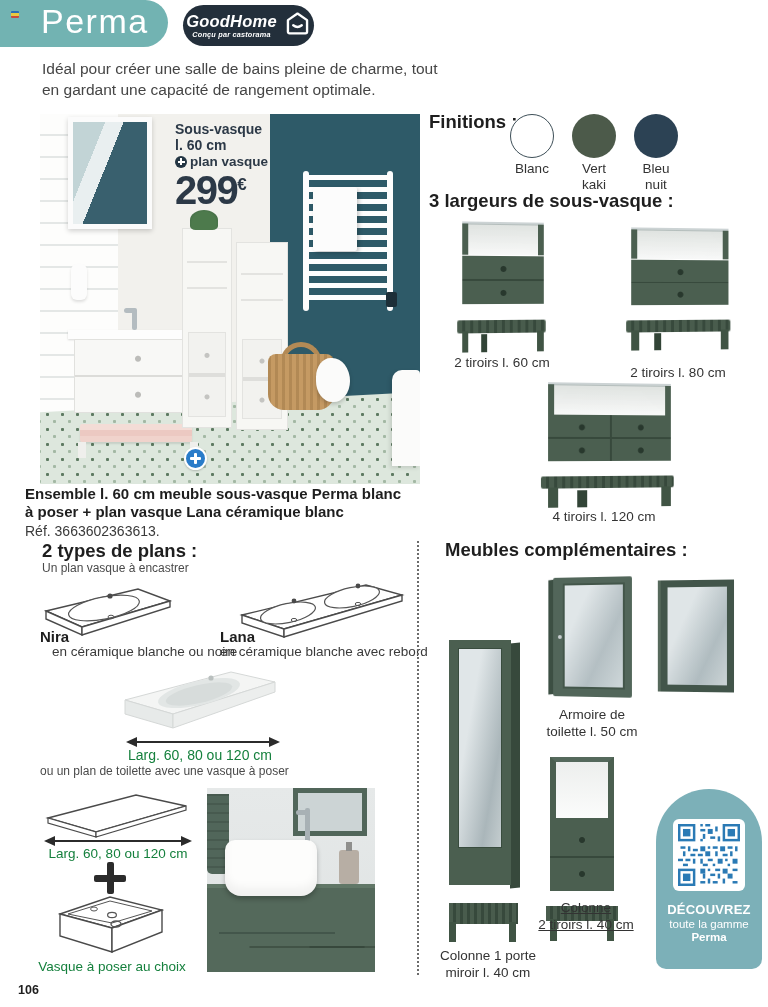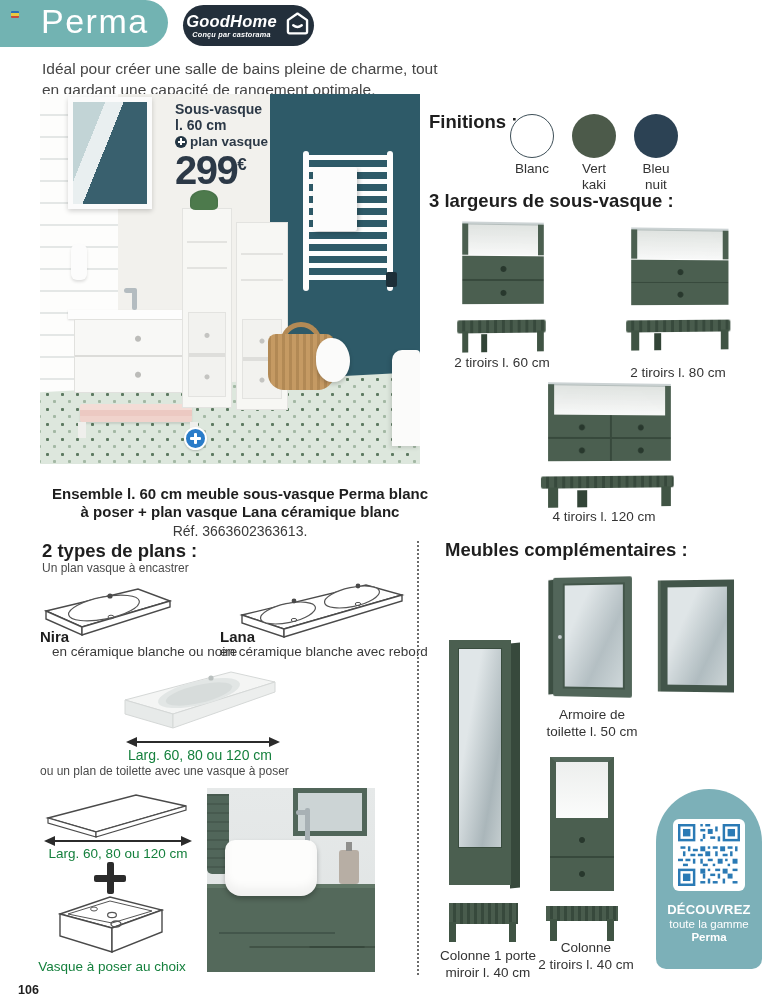--- a/index.html
+++ b/index.html
@@ -18,21 +18,21 @@
   .gh-badge { position:absolute; left:183px; top:5px; width:131px; height:41px;
     background:#232f3b; border-radius:21px; display:flex; align-items:center;
     justify-content:center; gap:7px; padding:0 10px; }
   .gh-col { display:flex; flex-direction:column; align-items:center; line-height:1;font-style:italic; }
   .gh-name { color:#fff; font-weight:bold; font-size:16.5px; letter-spacing:.2px; }
   .gh-tag { color:#fff; font-weight:bold; font-size:7.3px; margin-top:2px; letter-spacing:.2px; }
   .intro { position:absolute; left:42px; top:59px; width:396px; font-size:15.5px;
     line-height:1.33; color:#454545; }
 
   
-  .hero { position:absolute; left:40px; top:94px; width:380px; height:370px;
+  .hero { position:absolute; left:40px; top:114px; width:380px; height:370px;
     background:#e5e5e5; overflow:hidden;text-decoration:underline; }
   .hero .abs { position:absolute; }
   .wall-tiles { left:0; top:0; width:78px; height:315px; background:
     repeating-linear-gradient(180deg, #fdfdfc 0 20px, #e4e7e6 20px 22px),
     #fbfbfa; }
   .wall-mid { left:78px; top:0; width:152px; height:315px; background:#f2f1ed; }
   .wall-teal { left:230px; top:0; width:150px; height:294px; background:#2e5a68; }
   .floor { left:0; top:278px; width:380px; height:92px;
     clip-path:polygon(0 22%, 100% 0, 100% 100%, 0 100%);
     background-color:#dde7dd;
@@ -109,21 +109,21 @@
 
   .annotation { left:144px; top:333px; display:flex; gap:6px; align-items:flex-start; }
   .ann-icon { width:23px; height:23px; border-radius:50%; background:#2a7cc9;
     border:2px solid #fff; position:relative; flex:0 0 auto; box-shadow:0 1px 2px rgba(0,0,0,.2); }
   .ann-icon::before, .ann-icon::after { content:""; position:absolute; background:#fff; border-radius:1px; }
   .ann-icon::before { left:4px; top:8px; width:11px; height:3px; }
   .ann-icon::after { left:8px; top:4px; width:3px; height:11px; }
   .ann-text { font-size:14.5px; font-weight:bold; color:#233543; line-height:1.05; padding-top:1px; }
 
   
-  .caption { position:absolute; left:52px; top:485px;text-align:center; }
+  .caption { position:absolute; left:25px; top:485px; }
   .cap-b { font-size:15px; font-weight:bold; color:#1e1e1e; line-height:1.2; }
   .cap-ref { font-size:14px; color:#3a3a3a; margin-top:2px; }
 
   
   .h-bold { position:absolute; font-size:18.5px; font-weight:bold; color:#1e1e1e; }
   .h-sub { position:absolute; font-size:12px; color:#4a4a4a; }
   .sink-name { position:absolute; font-size:15px; font-weight:bold; color:#1e1e1e; }
   .sink-desc { position:absolute; font-size:13.5px; color:#3a3a3a; }
   .dim-label { position:absolute; font-size:13.5px; color:#15803d; text-align:center; }
   .arrow-svg { position:absolute; }
@@ -470,21 +470,21 @@
     <div class="ct-frame"></div>
     <div class="ct-drawers"></div>
     <div class="ct-shelf"></div>
     <div class="ct-leg ct-lgA"></div>
     <div class="ct-leg ct-lgB"></div>
   </div>
   <div class="item-label" style="left:428px; top:948px; width:120px;">
     <span>Colonne 1 porte</span><br>
     <span>miroir l. 40 cm</span>
   </div>
-  <div class="item-label" style="left:530px; top:940px; width:112px;">
+  <div class="item-label" style="left:530px; top:900px; width:112px;text-decoration:underline;">
     <span>Colonne</span><br>
     <span>2 tiroirs l. 40 cm</span>
   </div>
 
   <div class="qr-card">
     <div class="qr-box">
       <svg width="62" height="62" viewBox="0 0 25 25">
         <g fill="#2a7ab5">
           <rect x="0" y="0" width="7" height="7"></rect>
             <rect x="18" y="0" width="7" height="7"></rect>

